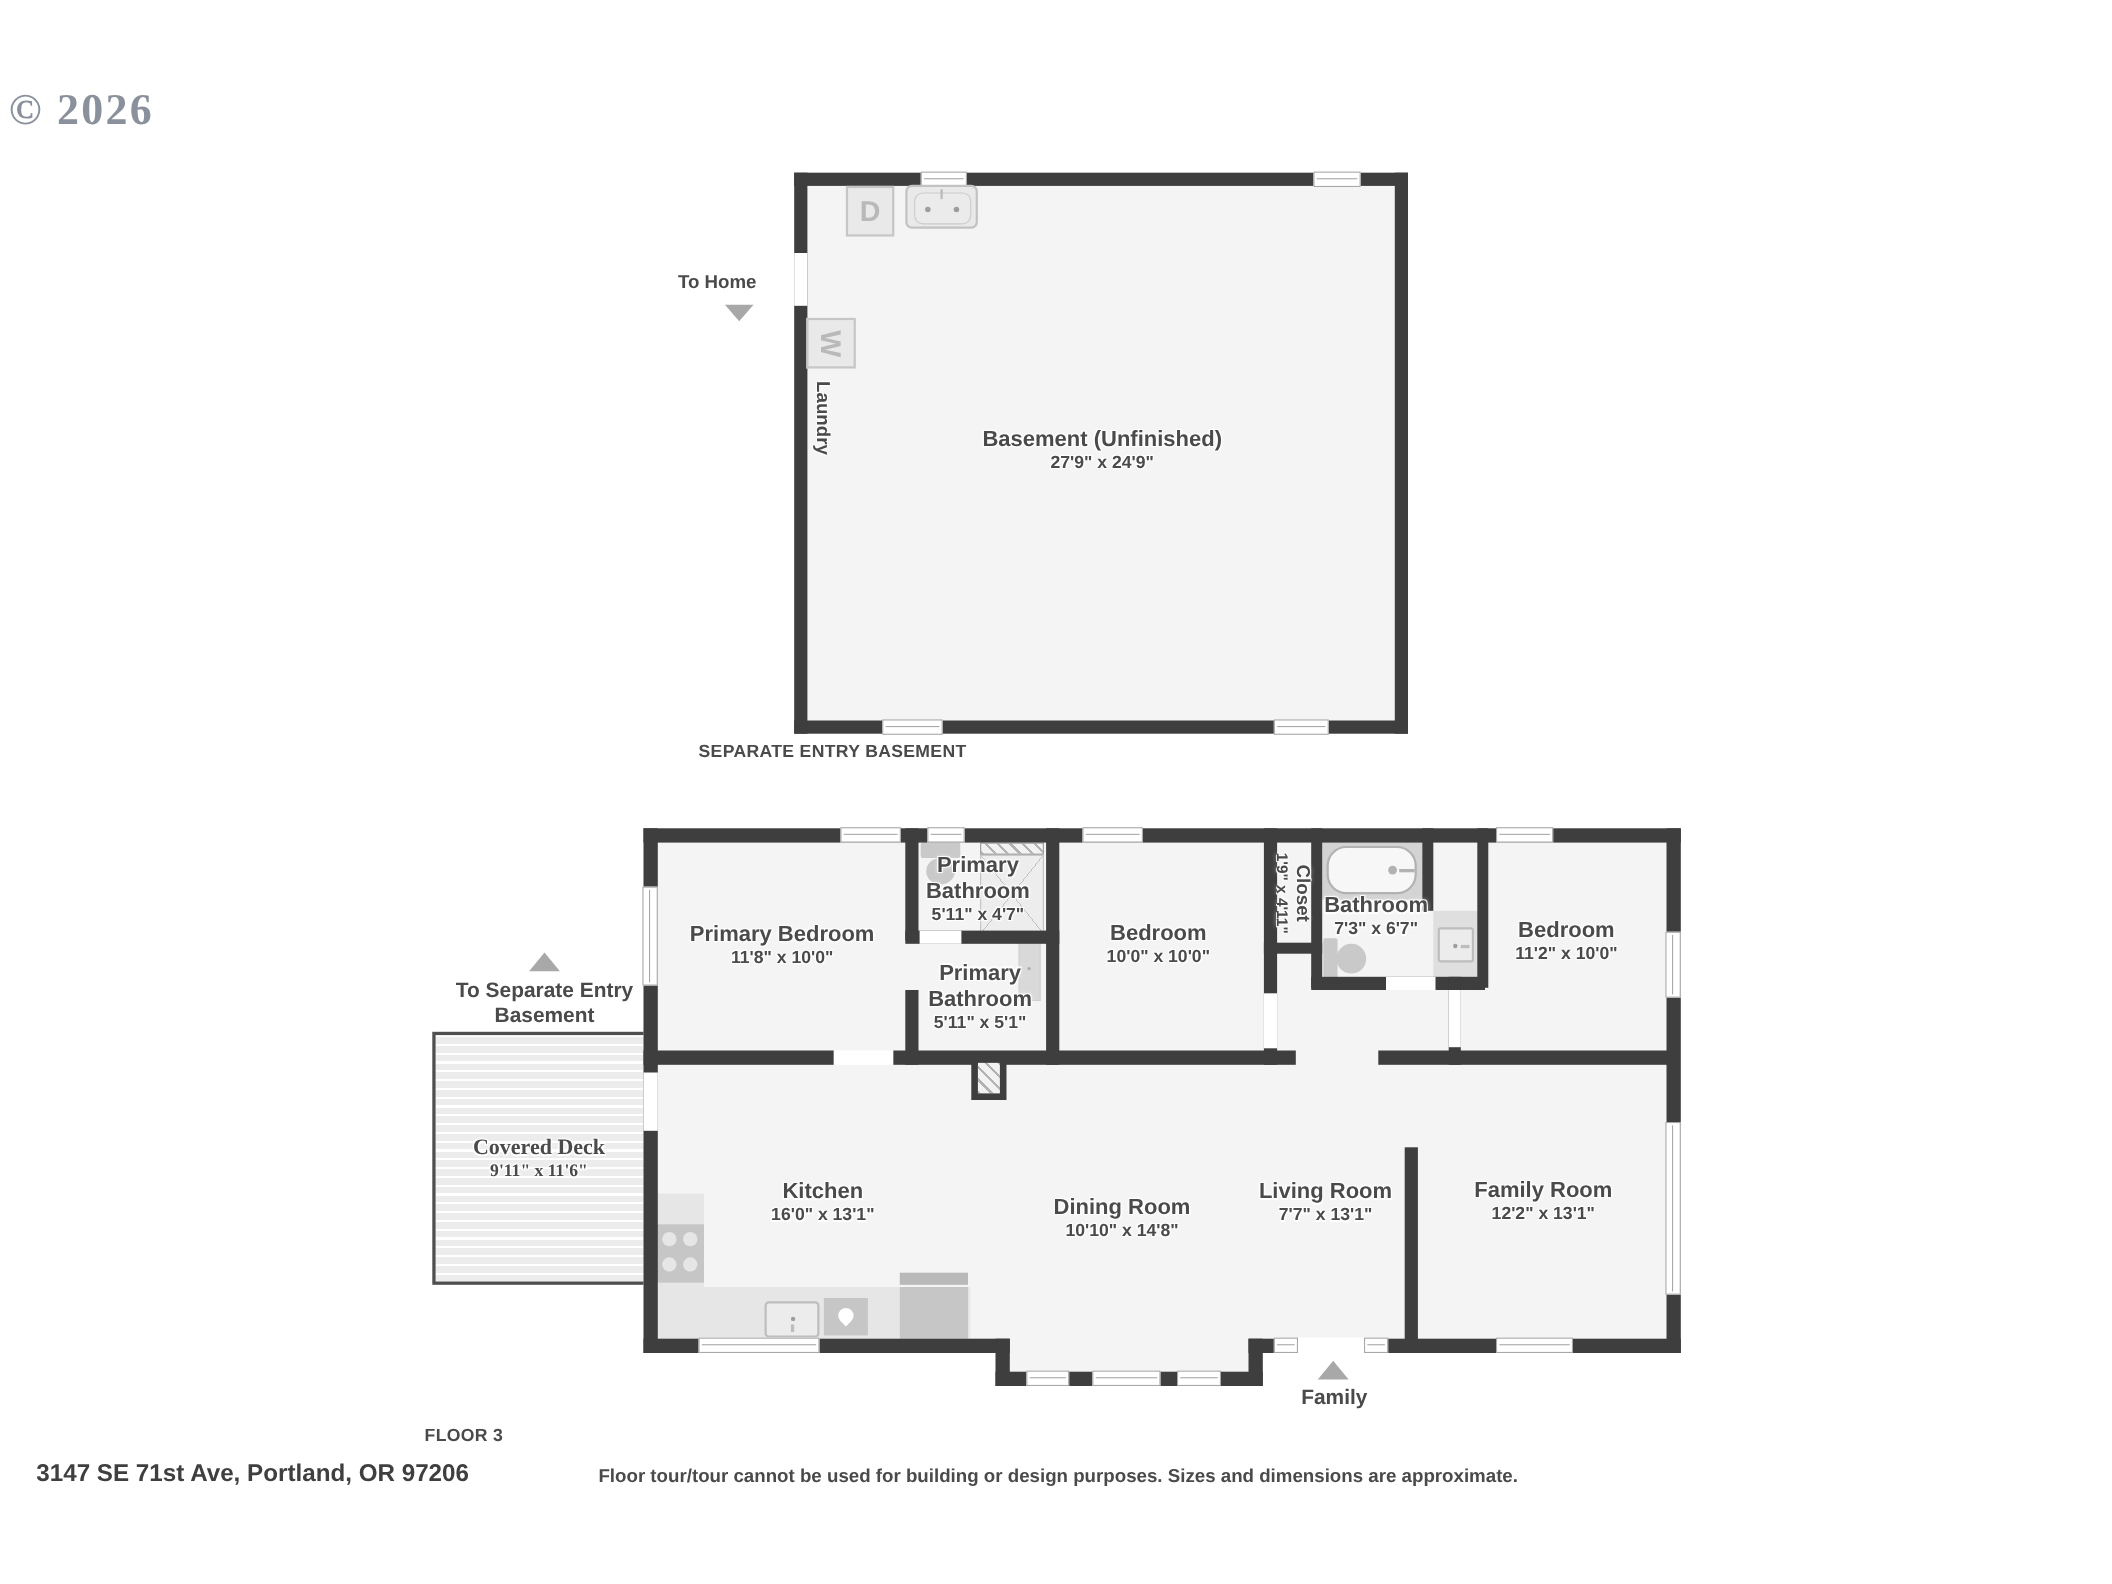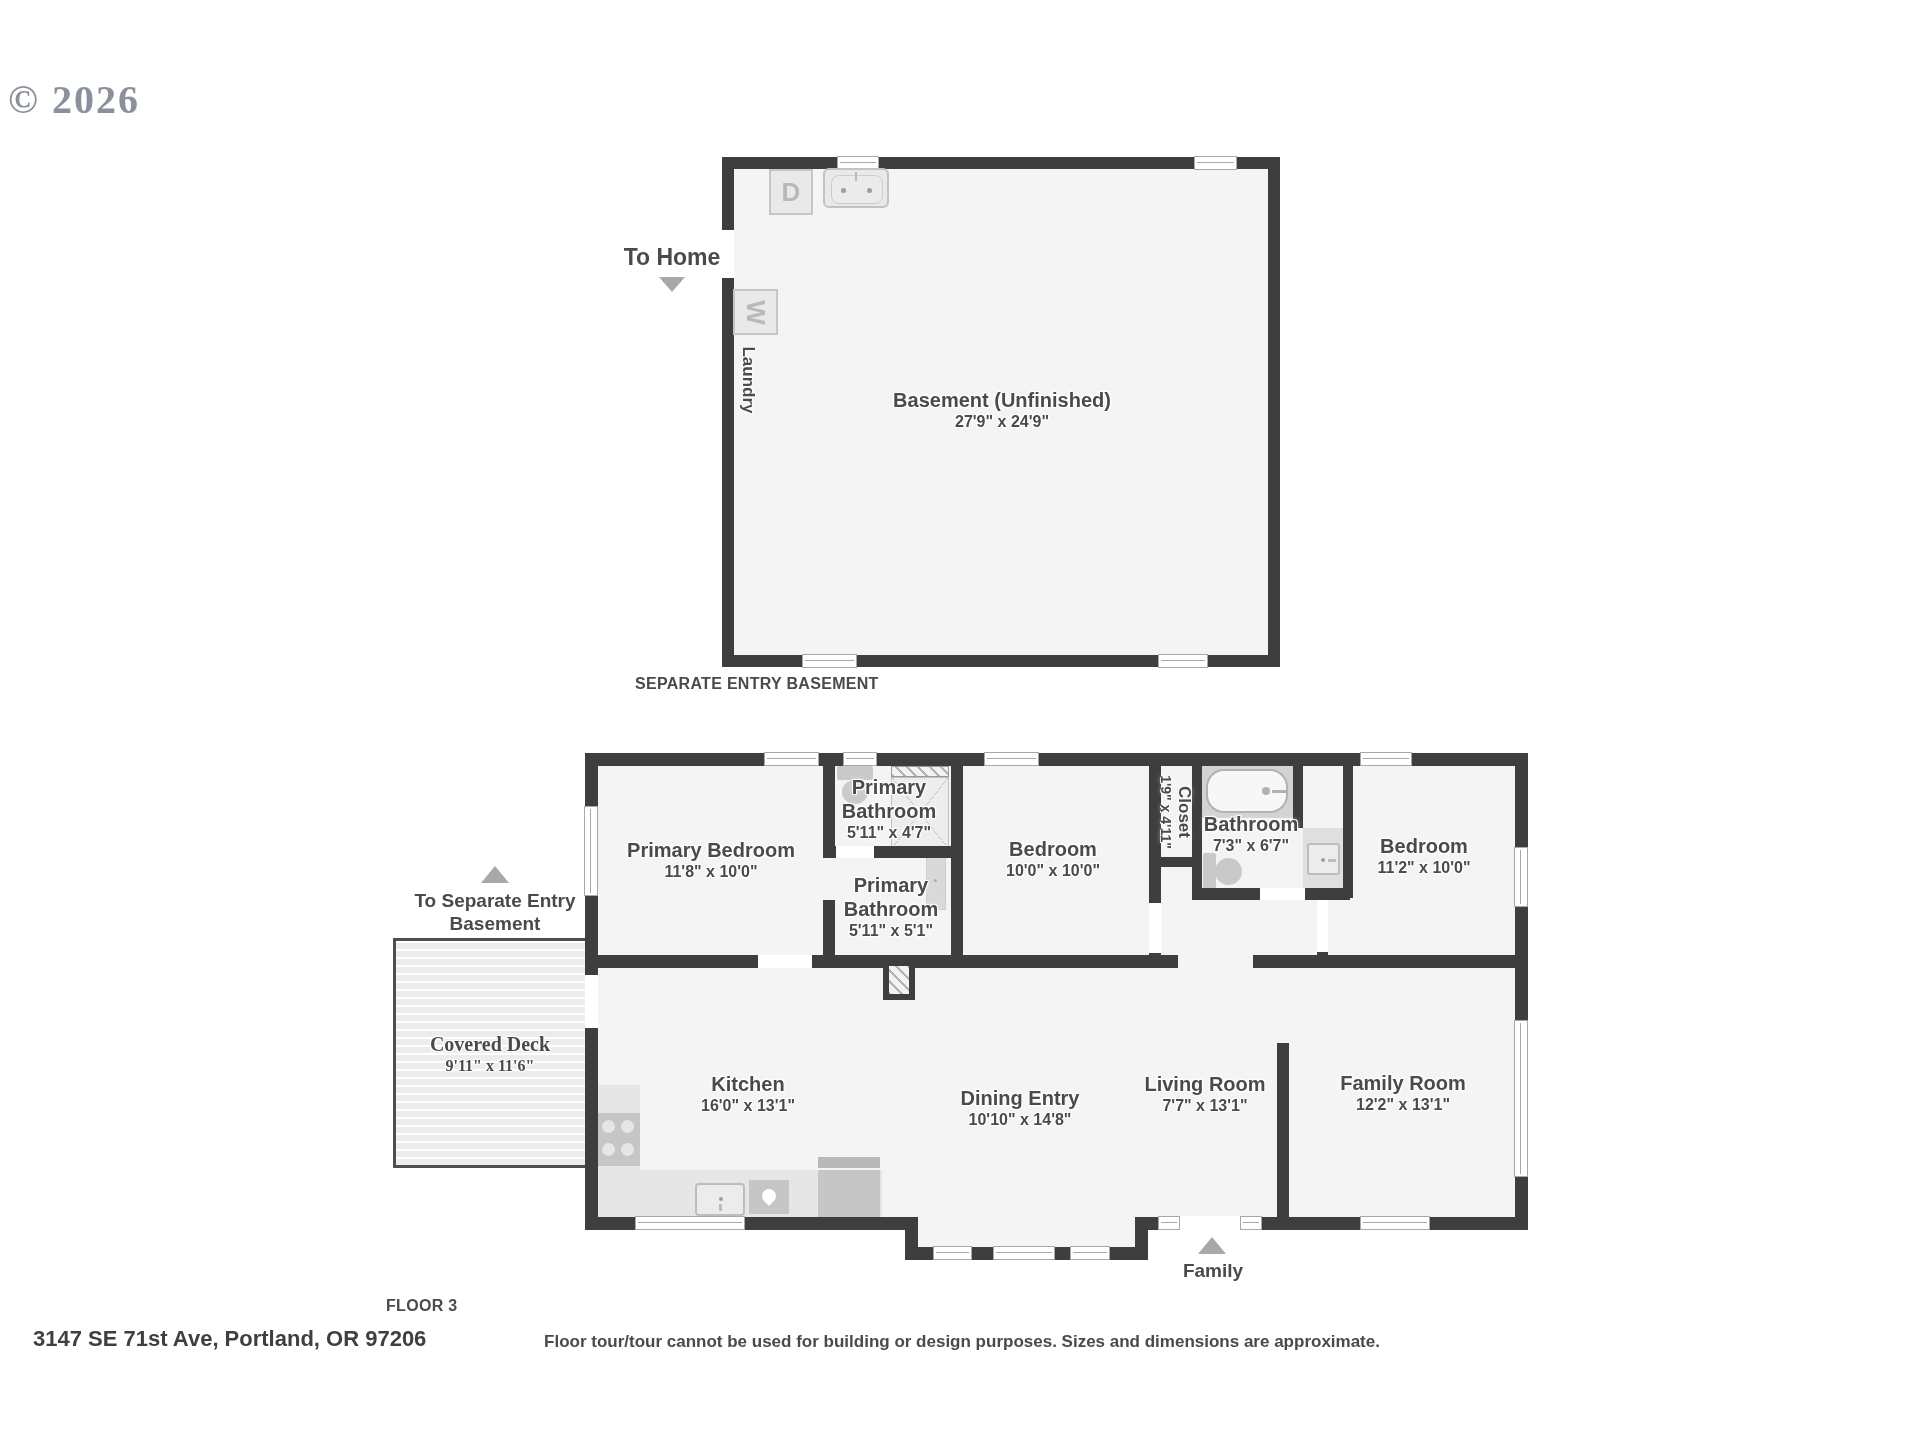--- a/index.html
+++ b/index.html
@@ -62,21 +62,21 @@
   <div class="appl" style="left:733px;top:289px;width:45px;height:46px;">
     <span style="transform:rotate(90deg);">W</span>
   </div>
   <div class="abs" style="left:823px;top:168px;width:66px;height:40px;background:#e9e9e9;border:2px solid #c2c2c2;border-radius:6px;box-sizing:border-box;">
     <div class="abs" style="left:6px;top:5px;width:50px;height:27px;border:1px solid #cccccc;border-radius:8px;background:#ebebeb;"></div>
     <div class="dot" style="left:16px;top:18px;width:5px;height:5px;"></div>
     <div class="dot" style="left:42px;top:18px;width:5px;height:5px;"></div>
     <div class="abs" style="left:30px;top:2px;width:2px;height:9px;background:#b9b9b9;"></div>
   </div>
 
-  <div class="lbl" style="left:672px;top:257px;font-size:23px;">To Home</div>
+  <div class="lbl" style="left:652px;top:257px;font-size:17px;">To Home</div>
   <div class="tri-down" style="left:659px;top:277px;"></div>
   <div class="vlbl" style="left:748px;top:380px;">
     <div class="nm">Laundry</div>
   </div>
   <div class="lbl" style="left:1002px;top:409px;">
     <div class="nm">Basement (Unfinished)</div>
     <div class="dm">27'9" x 24'9"</div>
   </div>
   <div class="caption" style="left:635px;top:675px;">SEPARATE ENTRY BASEMENT</div>
 </div>
@@ -206,21 +206,21 @@
   </div>
   <div class="lbl" style="left:490px;top:1053px;font-family:Liberation Serif, serif;">
     <div class="nm">Covered Deck</div>
     <div class="dm">9'11" x 11'6"</div>
   </div>
   <div class="lbl" style="left:748px;top:1093px;">
     <div class="nm">Kitchen</div>
     <div class="dm">16'0" x 13'1"</div>
   </div>
   <div class="lbl" style="left:1020px;top:1107px;">
-    <div class="nm">Dining Entry</div>
+    <div class="nm">Dining Room</div>
     <div class="dm">10'10" x 14'8"</div>
   </div>
   <div class="lbl" style="left:1205px;top:1093px;">
     <div class="nm">Living Room</div>
     <div class="dm">7'7" x 13'1"</div>
   </div>
   <div class="lbl" style="left:1403px;top:1092px;">
     <div class="nm">Family Room</div>
     <div class="dm">12'2" x 13'1"</div>
   </div>

